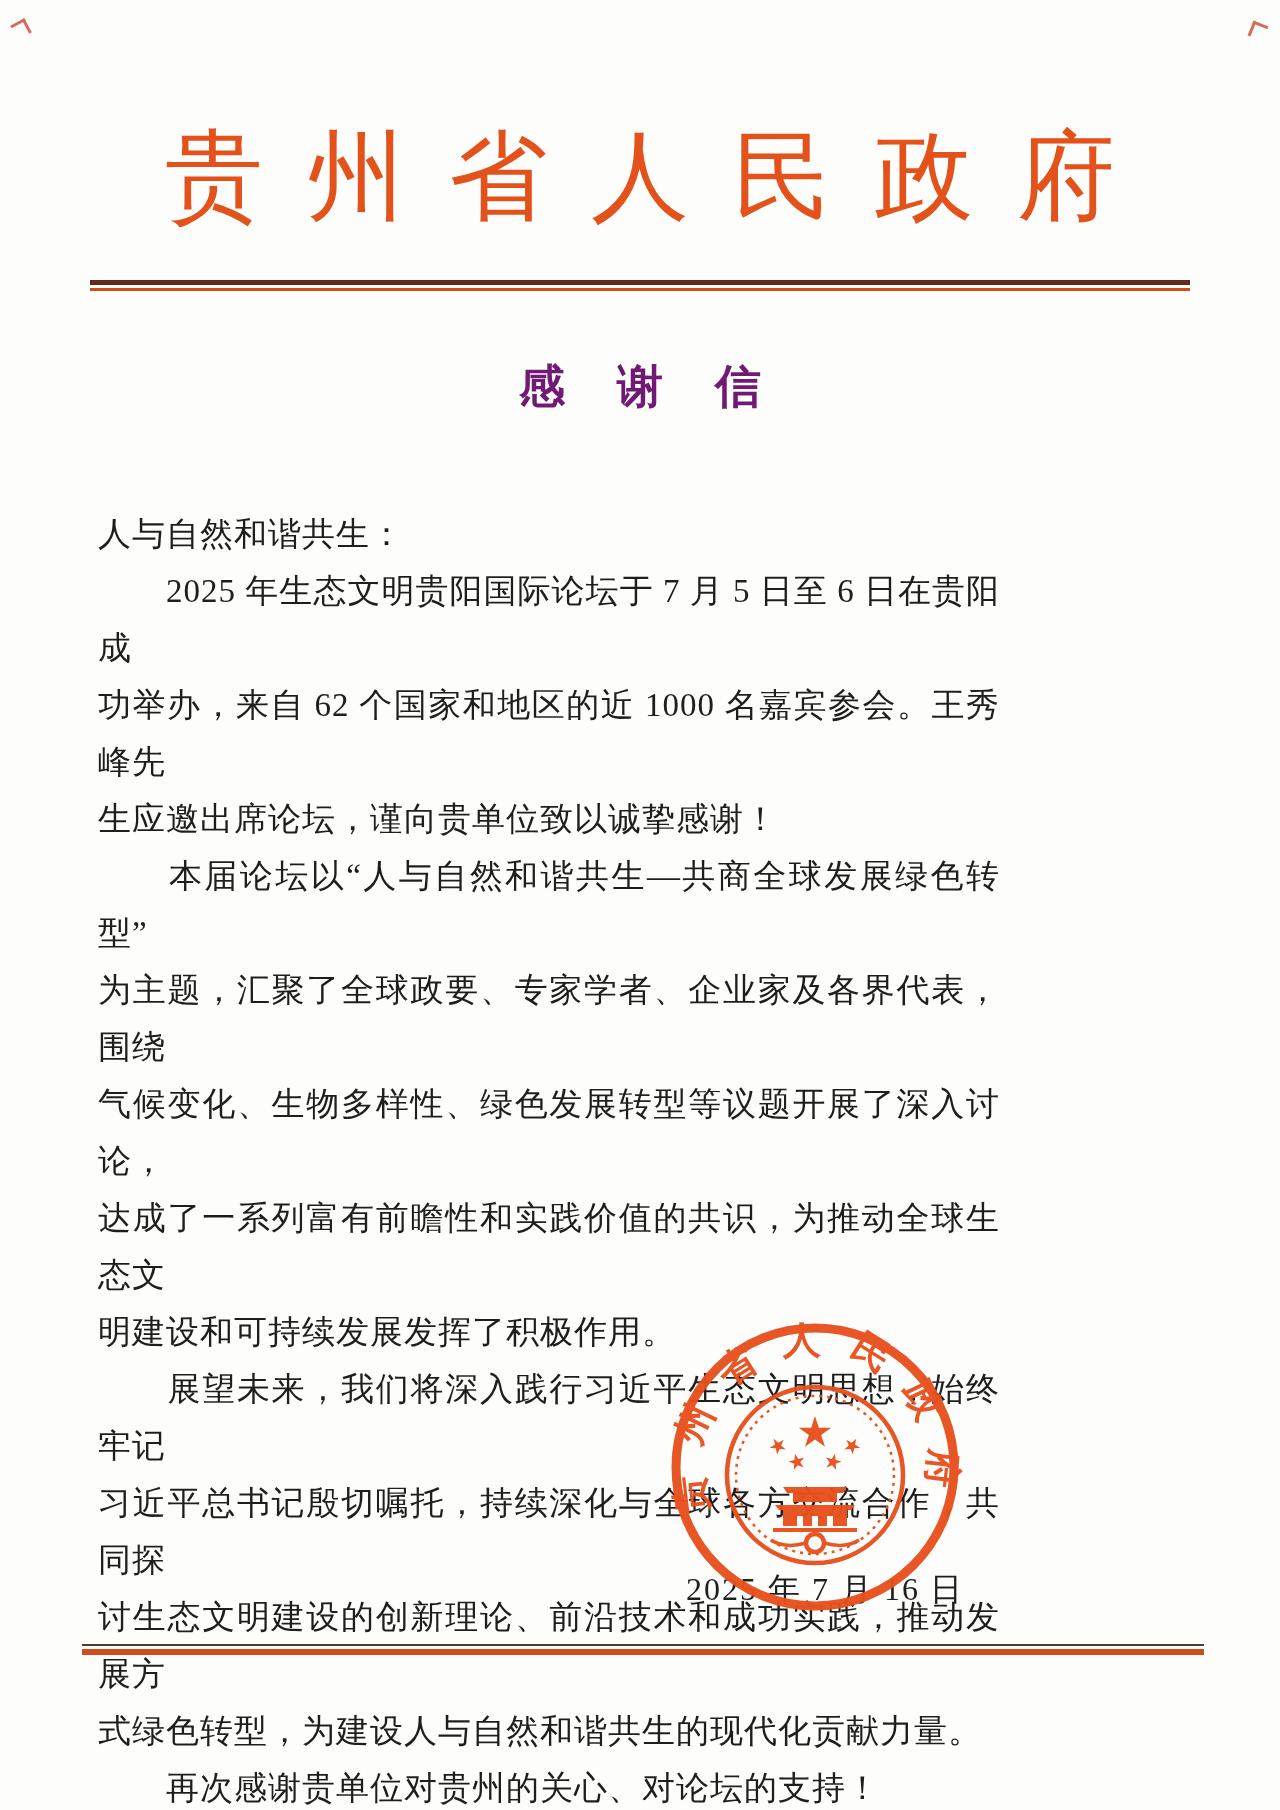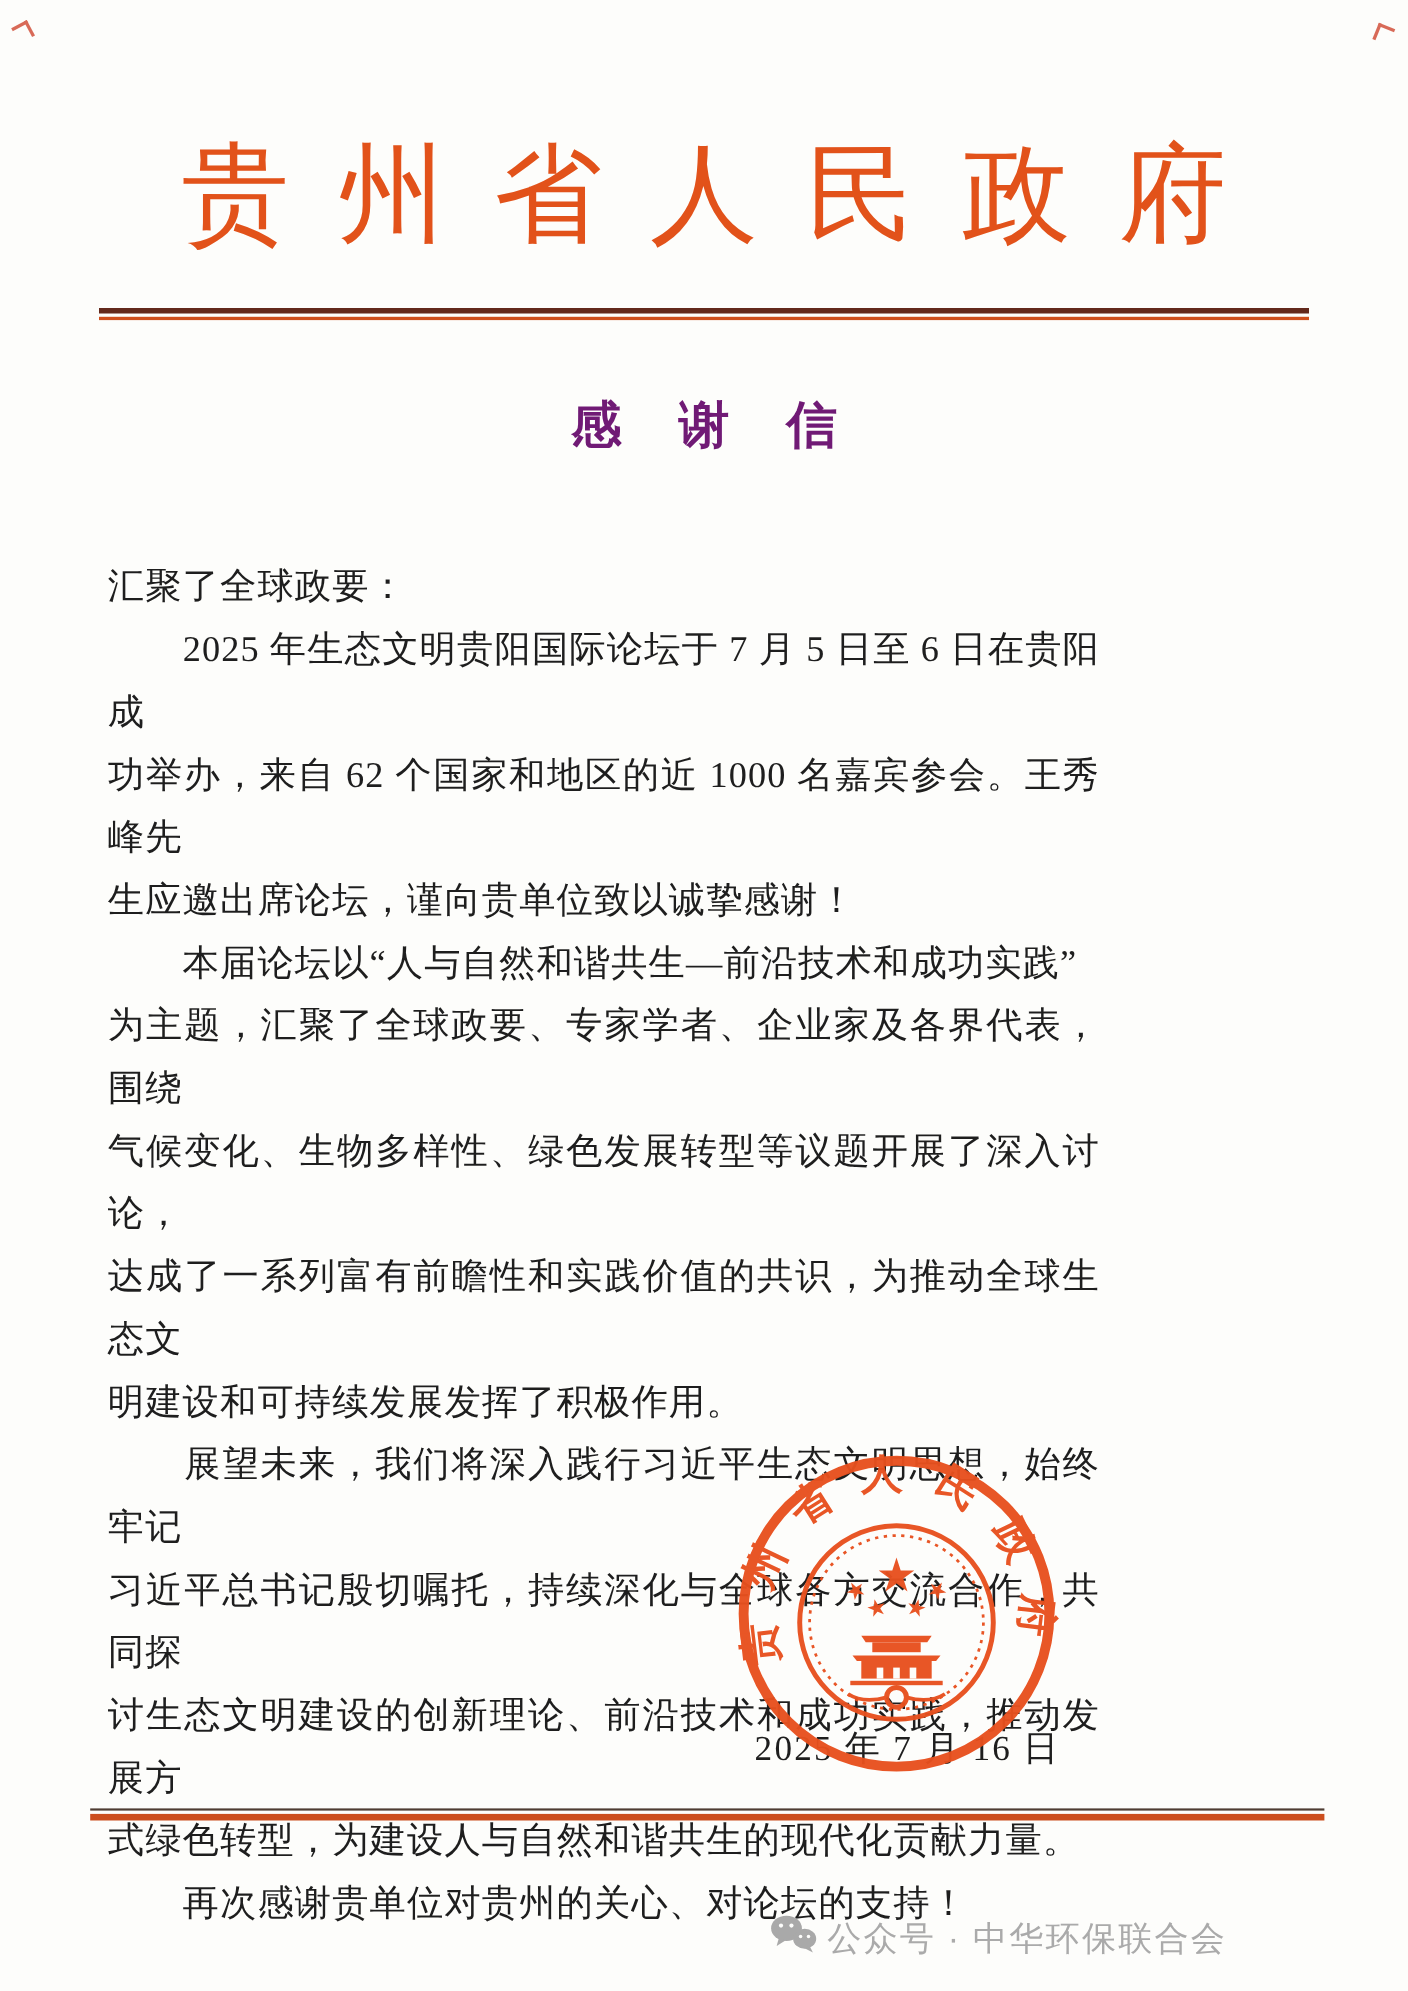--- a/index.html
+++ b/index.html
@@ -74,25 +74,25 @@
   <div class="corner-mark tr"></div>
 
   <div class="masthead">贵州省人民政府</div>
 
   <div class="rule rule-top-dark"></div>
   <div class="rule rule-top-orange"></div>
 
   <div class="letter-title">感谢信</div>
 
   <div class="letter-body">
-    <p class="para">汇聚了全球政要：</p>
+    <p class="para">人与自然和谐共生：</p>
     <p class="para">　　2025 年生态文明贵阳国际论坛于 7 月 5 日至 6 日在贵阳成
 功举办，来自 62 个国家和地区的近 1000 名嘉宾参会。王秀峰先
 生应邀出席论坛，谨向贵单位致以诚挚感谢！</p>
-    <p class="para">　　本届论坛以“人与自然和谐共生—前沿技术和成功实践”
+    <p class="para">　　本届论坛以“人与自然和谐共生—共商全球发展绿色转型”
 为主题，汇聚了全球政要、专家学者、企业家及各界代表，围绕
 气候变化、生物多样性、绿色发展转型等议题开展了深入讨论，
 达成了一系列富有前瞻性和实践价值的共识，为推动全球生态文
 明建设和可持续发展发挥了积极作用。</p>
     <p class="para">　　展望未来，我们将深入践行习近平生态文明思想，始终牢记
 习近平总书记殷切嘱托，持续深化与全球各方交流合作，共同探
 讨生态文明建设的创新理论、前沿技术和成功实践，推动发展方
 式绿色转型，为建设人与自然和谐共生的现代化贡献力量。</p>
     <p class="para">　　再次感谢贵单位对贵州的关心、对论坛的支持！</p>
   </div>
@@ -134,31 +134,14 @@
         <circle cx="150" cy="226" r="9" fill="none" stroke="#e8501e" stroke-width="4.5"></circle>
         <path d="M141 226 Q120 232 106 223" fill="none" stroke="#e8501e" stroke-width="3.5"></path>
         <path d="M159 226 Q180 232 194 223" fill="none" stroke="#e8501e" stroke-width="3.5"></path>
       </g>
     </g>
   </svg>
 
   <div class="rule rule-bottom-thin"></div>
   <div class="rule rule-bottom-thick"></div>
 
-  <div class="footer">
-    <svg class="wechat" width="44" height="38" viewBox="0 0 44 38" aria-hidden="true">
-      <g fill="#a9a9a9">
-        <ellipse cx="15" cy="13" rx="14" ry="11.5"></ellipse>
-        <path d="M8 22 L6 29 L14 24 Z"></path>
-        <ellipse cx="31.5" cy="22.5" rx="10.5" ry="9"></ellipse>
-        <path d="M36 29 L39 35 L31 31 Z"></path>
-      </g>
-      <g fill="#fdfdfb">
-        <circle cx="10" cy="10.5" r="1.9"></circle>
-        <circle cx="19.5" cy="10.5" r="1.9"></circle>
-        <circle cx="27.8" cy="20.5" r="1.6"></circle>
-        <circle cx="35" cy="20.5" r="1.6"></circle>
-      </g>
-    </svg>
-    <div class="footer-label">公众号 · 中华环保联合会</div>
-  </div>
 
 </div>
 
 </body></html>

